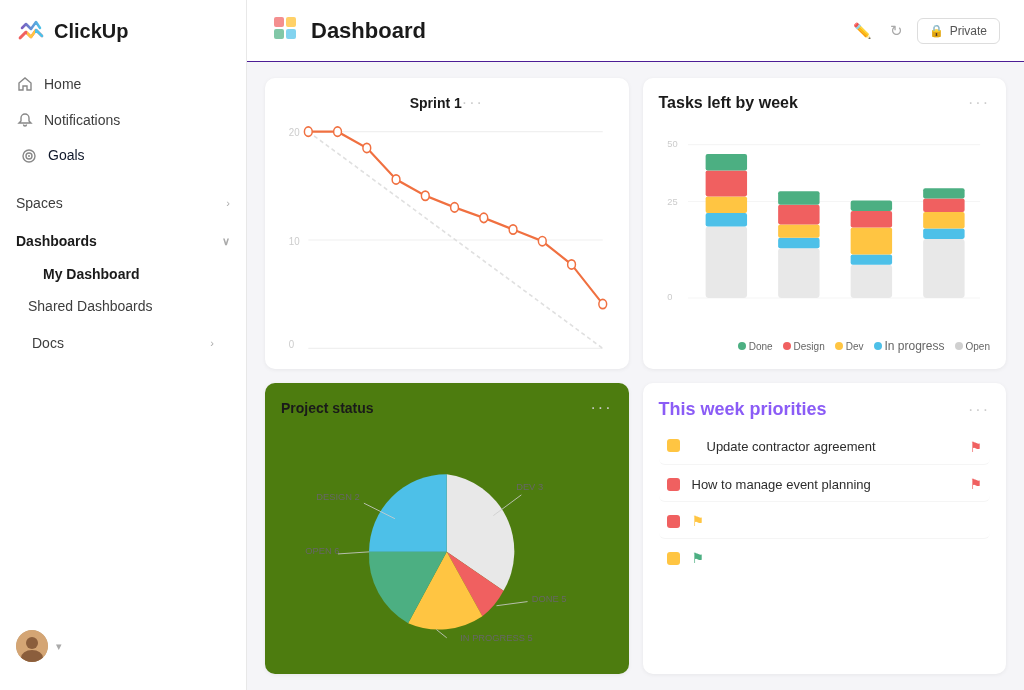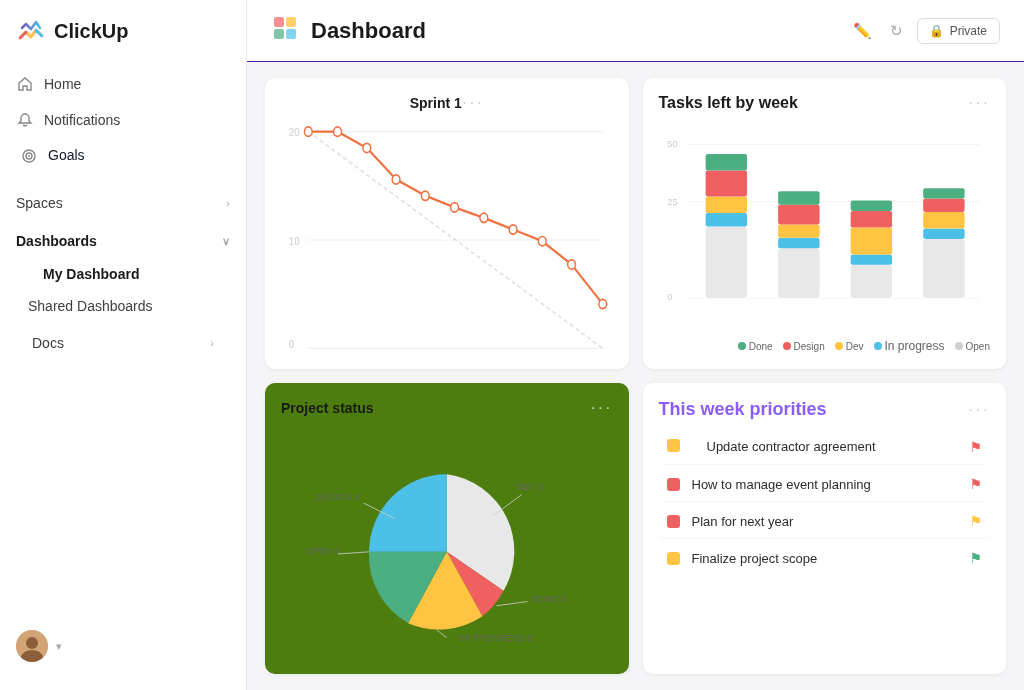--- a/index.html
+++ b/index.html
@@ -284,27 +284,25 @@
         </div>
 
         <div style="display:flex;align-items:center;gap:12px;padding:9px 8px;border-radius:6px;border-bottom:1px solid #f5f5f5;">
           <div style="width:13px;height:13px;border-radius:3px;background:#f06060;flex-shrink:0;"></div>
           <span style="flex:1;font-size:13px;color:#2d2d2d;">How to manage event planning</span>
           <span style="font-size:14px;color:#f06060;">⚑</span>
         </div>
 
         <div style="display:flex;align-items:center;gap:12px;padding:9px 8px;border-radius:6px;border-bottom:1px solid #f5f5f5;">
           <div style="width:13px;height:13px;border-radius:3px;background:#f06060;flex-shrink:0;"></div>
-          <span style="flex:1;font-size:13px;color:#2d2d2d;">Plan for next year</span>
           <span style="font-size:14px;color:#ffc542;">⚑</span>
         </div>
 
         <div style="display:flex;align-items:center;gap:12px;padding:9px 8px;border-radius:6px;">
           <div style="width:13px;height:13px;border-radius:3px;background:#ffc542;flex-shrink:0;"></div>
-          <span style="flex:1;font-size:13px;color:#2d2d2d;">Finalize project scope</span>
           <span style="font-size:14px;color:#4caf82;">⚑</span>
         </div>
 
       </div>
     </div>
 
   </div>
 </main>
 
 </body></html>

